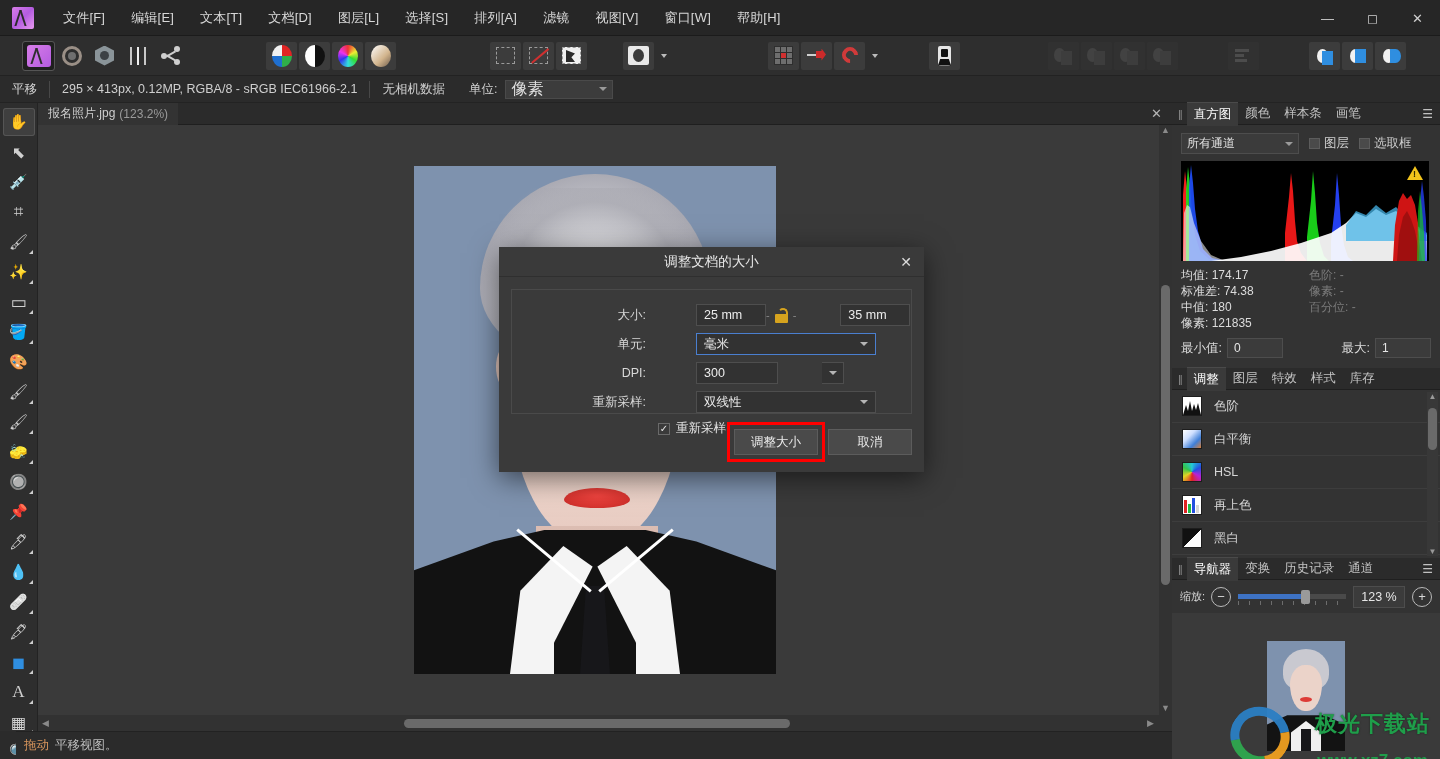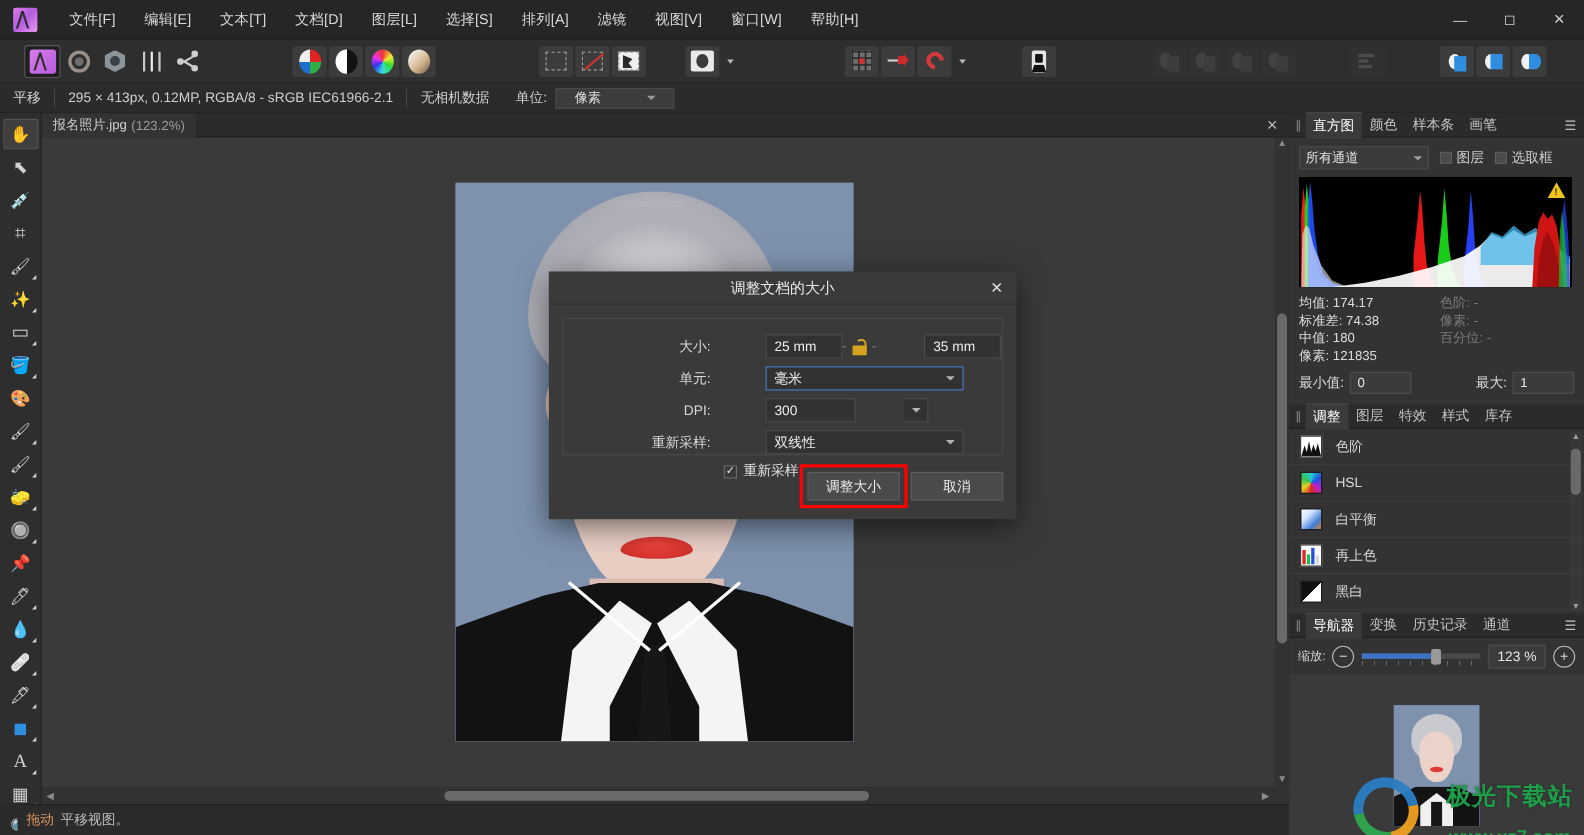--- a/index.html
+++ b/index.html
@@ -128,21 +128,21 @@
   .ctxbar {
     position:absolute; left:0; top:76px; width:1440px; height:27px;
     background:#2b2b2b; display:flex; align-items:center; color:#d6d6d6; font-size:12.5px;
     border-bottom:1px solid #232323;
   }
   .ctx-label { padding:0 12px; }
   .ctx-sep { width:1px; height:17px; background:#484848; }
   .ctx-text { padding:0 12px; color:#cfcfcf; }
   .ctx-select {
     margin-left:8px; width:108px; height:19px; background:#3c3c3c; border:1px solid #4a4a4a;
-    color:#e2e2e2; font-size:12px; display:flex; align-items:center; padding:0 16px; position:relative;
+    color:#e2e2e2; font-size:16px; display:flex; align-items:center; padding:0 5px; position:relative;
   }
   .ctx-select .cv{flex:1;}
   .ctx-select .ar{width:0;height:0;border-left:4px solid transparent;border-right:4px solid transparent;border-top:4px solid #9a9a9a;}
 
   
   .tools {
     position:absolute; left:0; top:103px; width:38px; height:628px;
     background:#2e2e2e; border-right:1px solid #232323; padding-top:4px;
   }
   .tool {
@@ -711,26 +711,26 @@
       <div class="adj-row">
         <span class="adj-ic" style="background:#fff;">
           <svg width="18" height="18" viewBox="0 0 18 18">
               <rect width="18" height="18" fill="#fff"></rect>
               <path d="M0,18 L3,8 L5,14 L7,4 L9,14 L11,7 L13,13 L15,6 L18,18 Z" fill="#111"></path>
             </svg>
         </span>
         <span>色阶</span>
       </div>
       <div class="adj-row">
+        <span class="adj-ic" style="background:linear-gradient(135deg,#ffffff 0%,#cfe0ff 35%,#3f7fd8 70%,#d8803a 100%);"></span>
+        <span>白平衡</span>
+      </div>
+      <div class="adj-row">
         <span class="adj-ic" style="background:conic-gradient(from 180deg,#e02424,#e0d424,#34c24a,#24c9d6,#2450e0,#b824d6,#e02424);"></span>
         <span>HSL</span>
-      </div>
-      <div class="adj-row">
-        <span class="adj-ic" style="background:linear-gradient(135deg,#ffffff 0%,#cfe0ff 35%,#3f7fd8 70%,#d8803a 100%);"></span>
-        <span>白平衡</span>
       </div>
       <div class="adj-row">
         <span class="adj-ic" style="background:#fff;">
           <svg width="18" height="18" viewBox="0 0 18 18">
               <rect width="18" height="18" fill="#fff"></rect>
             <rect x="1" y="4" width="3" height="13" fill="#e02424"></rect>
               <rect x="5" y="8" width="3" height="9" fill="#22bb44"></rect>
             <rect x="9" y="2" width="3" height="15" fill="#2450e0"></rect>
               <rect x="13" y="9" width="3" height="8" fill="#d8d8d8"></rect>
             </svg>

